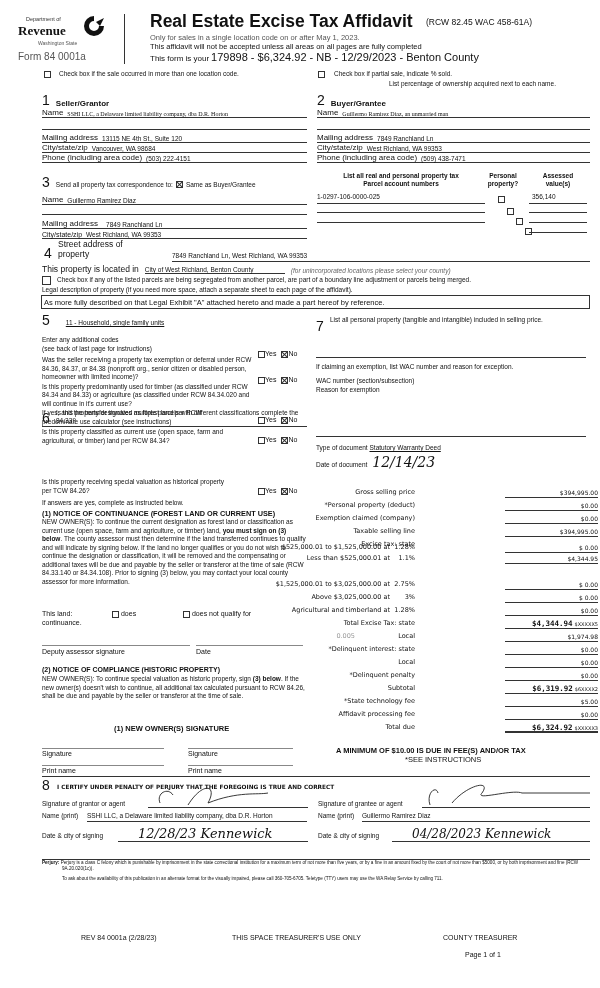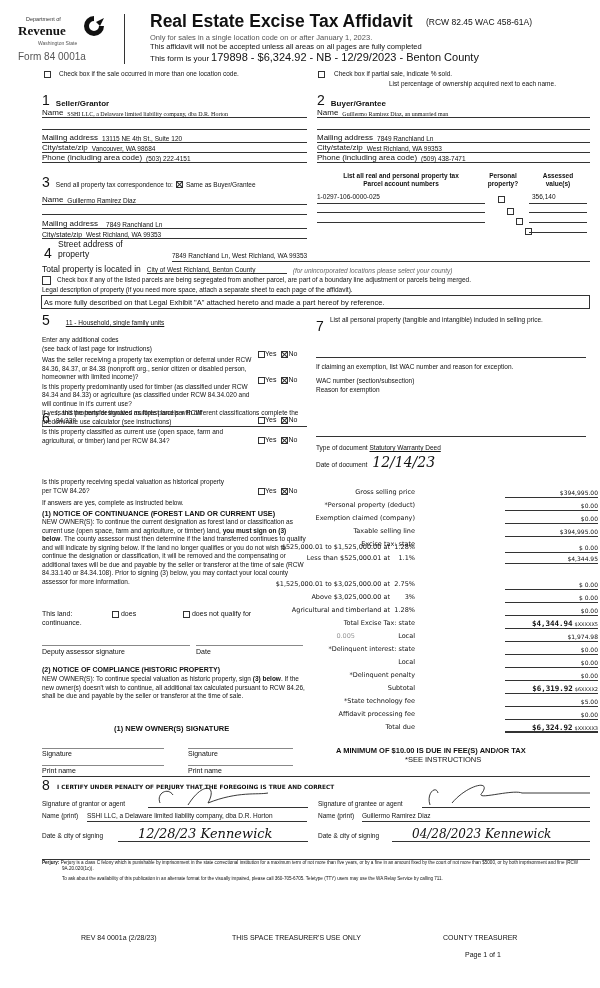--- a/index.html
+++ b/index.html
@@ -35,21 +35,21 @@
     <path d="M12 2a10 10 0 1 0 10 10h-5a5 5 0 1 1-5-5z" fill="#111"></path>
     <path d="M14 8 L22 4 L18 12 Z" fill="#111"></path>
   </svg>
   <div class="abs" style="left:20px;top:26px;font-size:5px;color:#555;">Washington State</div>
 </div>
 <div class="abs" style="left:18px;top:51px;font-size:10px;color:#555;">Form 84 0001a</div>
 <div class="abs" style="left:124px;top:14px;width:1px;height:50px;background:#333;"></div>
 
 <div class="abs b" style="left:150px;top:11px;font-size:17.5px;">Real Estate Excise Tax Affidavit</div>
 <div class="abs" style="left:426px;top:17px;font-size:8.5px;">(RCW 82.45 WAC 458-61A)</div>
-<div class="abs" style="left:150px;top:33px;font-size:7.5px;color:#555;">Only for sales in a single location code on or after January 1, 2023.</div>
+<div class="abs" style="left:150px;top:33px;font-size:7.5px;color:#555;">Only for sales in a single location code on or after May 1, 2023.</div>
 <div class="abs" style="left:150px;top:42px;font-size:7.5px;height:9px;overflow:hidden;">This affidavit will not be accepted unless all areas on all pages are fully completed</div>
 <div class="abs" style="left:150px;top:51px;white-space:nowrap;">
   <span style="font-size:8px;">This form is your</span>
   <span style="font-size:11px;">179898 - $6,324.92 - NB - 12/29/2023 - Benton County</span>
 </div>
 
 <div class="abs" style="left:44px;top:70px;white-space:nowrap;">
   <span class="cb"></span>
   <span style="font-size:6.5px;margin-left:6px;">Check box if the sale occurred in more than one location code.</span>
 </div>
@@ -159,21 +159,21 @@
   <div class="abs ul" style="left:212px;top:53px;width:58px;height:8px;"></div>
 </div>
 
 <div class="abs secnum" style="left:44px;top:245px;">4</div>
 <div class="abs" style="left:58px;top:239px;font-size:8.5px;line-height:10px;">
   <div>Street address of</div>
   <div>property</div>
 </div>
 <div class="abs ul" style="left:172px;top:252px;width:418px;height:10px;font-size:6.5px;">7849 Ranchland Ln, West Richland, WA 99353</div>
 <div class="abs row" style="left:42px;top:263px;width:548px;height:11px;">
-  <span class="lbl" style="font-size:8.5px;">Total property is located in</span>
+  <span class="lbl" style="font-size:8.5px;">This property is located in</span>
   <span class="ul" style="font-size:6.5px;margin-left:6px;width:140px;display:inline-block;">City of West Richland, Benton County</span>
   <span style="font-size:6.5px;font-style:italic;color:#666;margin-left:6px;white-space:nowrap;">(for unincorporated locations please select your county)</span>
 </div>
 <div class="abs" style="left:42px;top:276px;white-space:nowrap;">
   <span class="cb" style="width:9px;height:9px;"></span>
   <span style="font-size:6.5px;margin-left:4px;">Check box if any of the listed parcels are being segregated from another parcel, are part of a boundary line adjustment or parcels being merged.</span>
 </div>
 <div class="abs" style="left:42px;top:286px;font-size:6.5px;">Legal description of property (if you need more space, attach a separate sheet to each page of the affidavit).</div>
 <div class="abs" style="left:41px;top:295px;width:549px;height:14px;border:1px solid #333;font-size:7.5px;padding:2px 2px;">As more fully described on that Legal Exhibit "A" attached hereto and made a part hereof by reference.</div>
 

